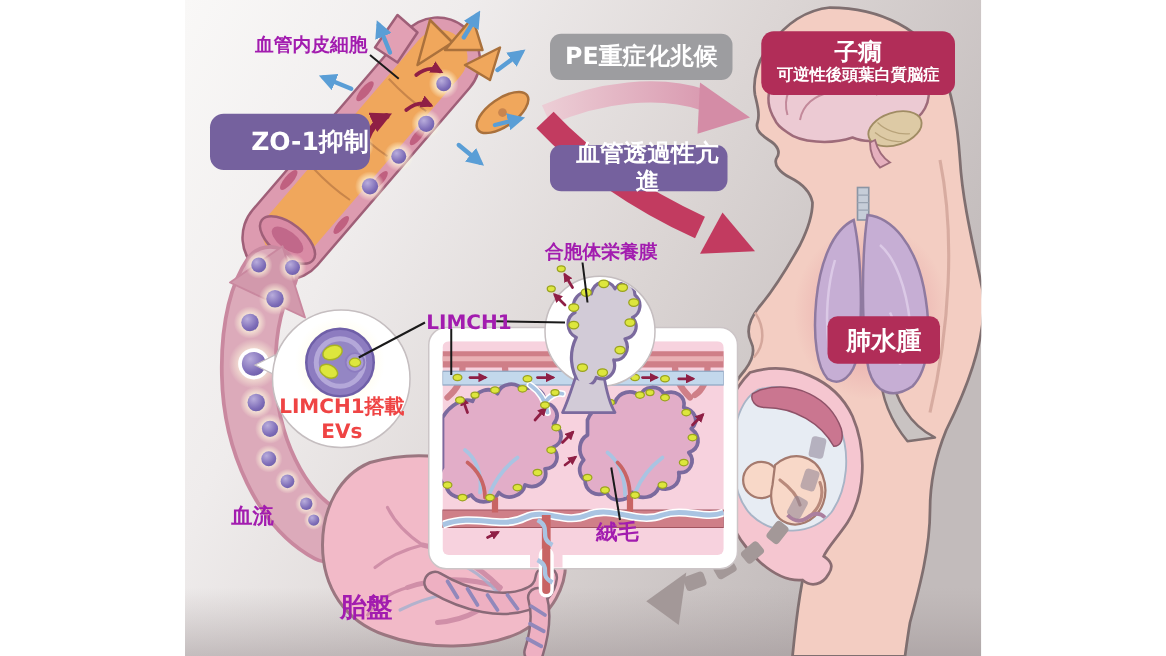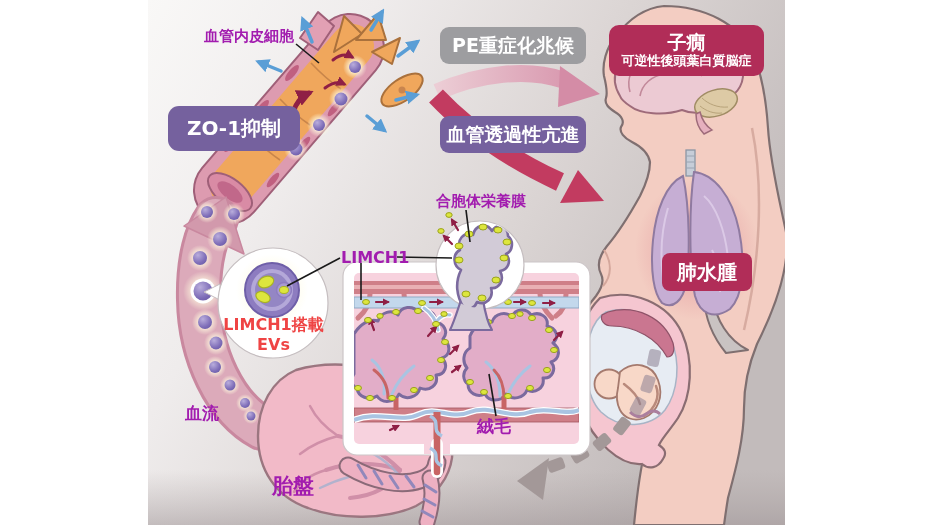--- a/index.html
+++ b/index.html
@@ -5,26 +5,26 @@
   html,body{margin:0;padding:0;background:#ffffff;}
   .scene{position:relative;width:933px;height:525px;background:#ffffff;overflow:hidden;
          font-family:"DejaVu Sans","Liberation Sans",sans-serif;}
   .scene svg{position:absolute;left:0;top:0;}
   .lbl{position:absolute;color:#a21caf;font-weight:bold;white-space:nowrap;line-height:1.1;}
   .box{position:absolute;color:#fff;font-weight:bold;display:flex;flex-direction:column;
        align-items:center;justify-content:center;text-align:center;line-height:1.15;}
   .box-crimson{background:#b12d58;}
   .box-purple{background:#75619e;}
   .box-gray{background:#9d9da0;}
-  #zo1-box{left:168px;top:106px;width:132px;height:45px;border-radius:11px;font-size:20px;}
+  #zo1-box{left:168px;top:91px;width:96px;height:45px;border-radius:11px;font-size:20px;padding-left:32px;}
   #pe-box{left:440px;top:27px;width:146px;height:37px;border-radius:9px;font-size:19px;}
   #eclampsia-box{left:609px;top:13px;width:155px;height:51px;border-radius:10px;margin-top:12px;}
   #eclampsia-box .t1{font-size:19px;}
   #eclampsia-box .t2{font-size:13px;text-align:right;}
-  #perm-box{left:440px;top:116px;width:146px;height:37px;border-radius:9px;font-size:19px;}
+  #perm-box{left:440px;top:116px;width:128px;height:37px;border-radius:9px;font-size:19px;padding-left:14px;}
   #edema-box{left:662px;top:253px;width:90px;height:38px;border-radius:8px;font-size:20px;}
   #endothelial-lbl{left:204px;top:28px;font-size:15px;}
   #syncytio-lbl{left:436px;top:193px;font-size:15px;}
   #limch1-lbl{left:341px;top:249px;font-size:16px;}
   #ev-text{left:221px;top:315px;width:105px;text-align:center;font-size:16px;font-weight:bold;color:#ef4444;line-height:1.25;position:absolute;}
   #bloodflow-lbl{left:185px;top:404px;font-size:17px;text-align:center;}
   #placenta-lbl{left:272px;top:475px;font-size:21px;}
   #villi-lbl{left:477px;top:417px;font-size:17px;}
   #mother-lbl{left:681px;top:485px;font-size:16px;margin-top:43px;}
 </style>

